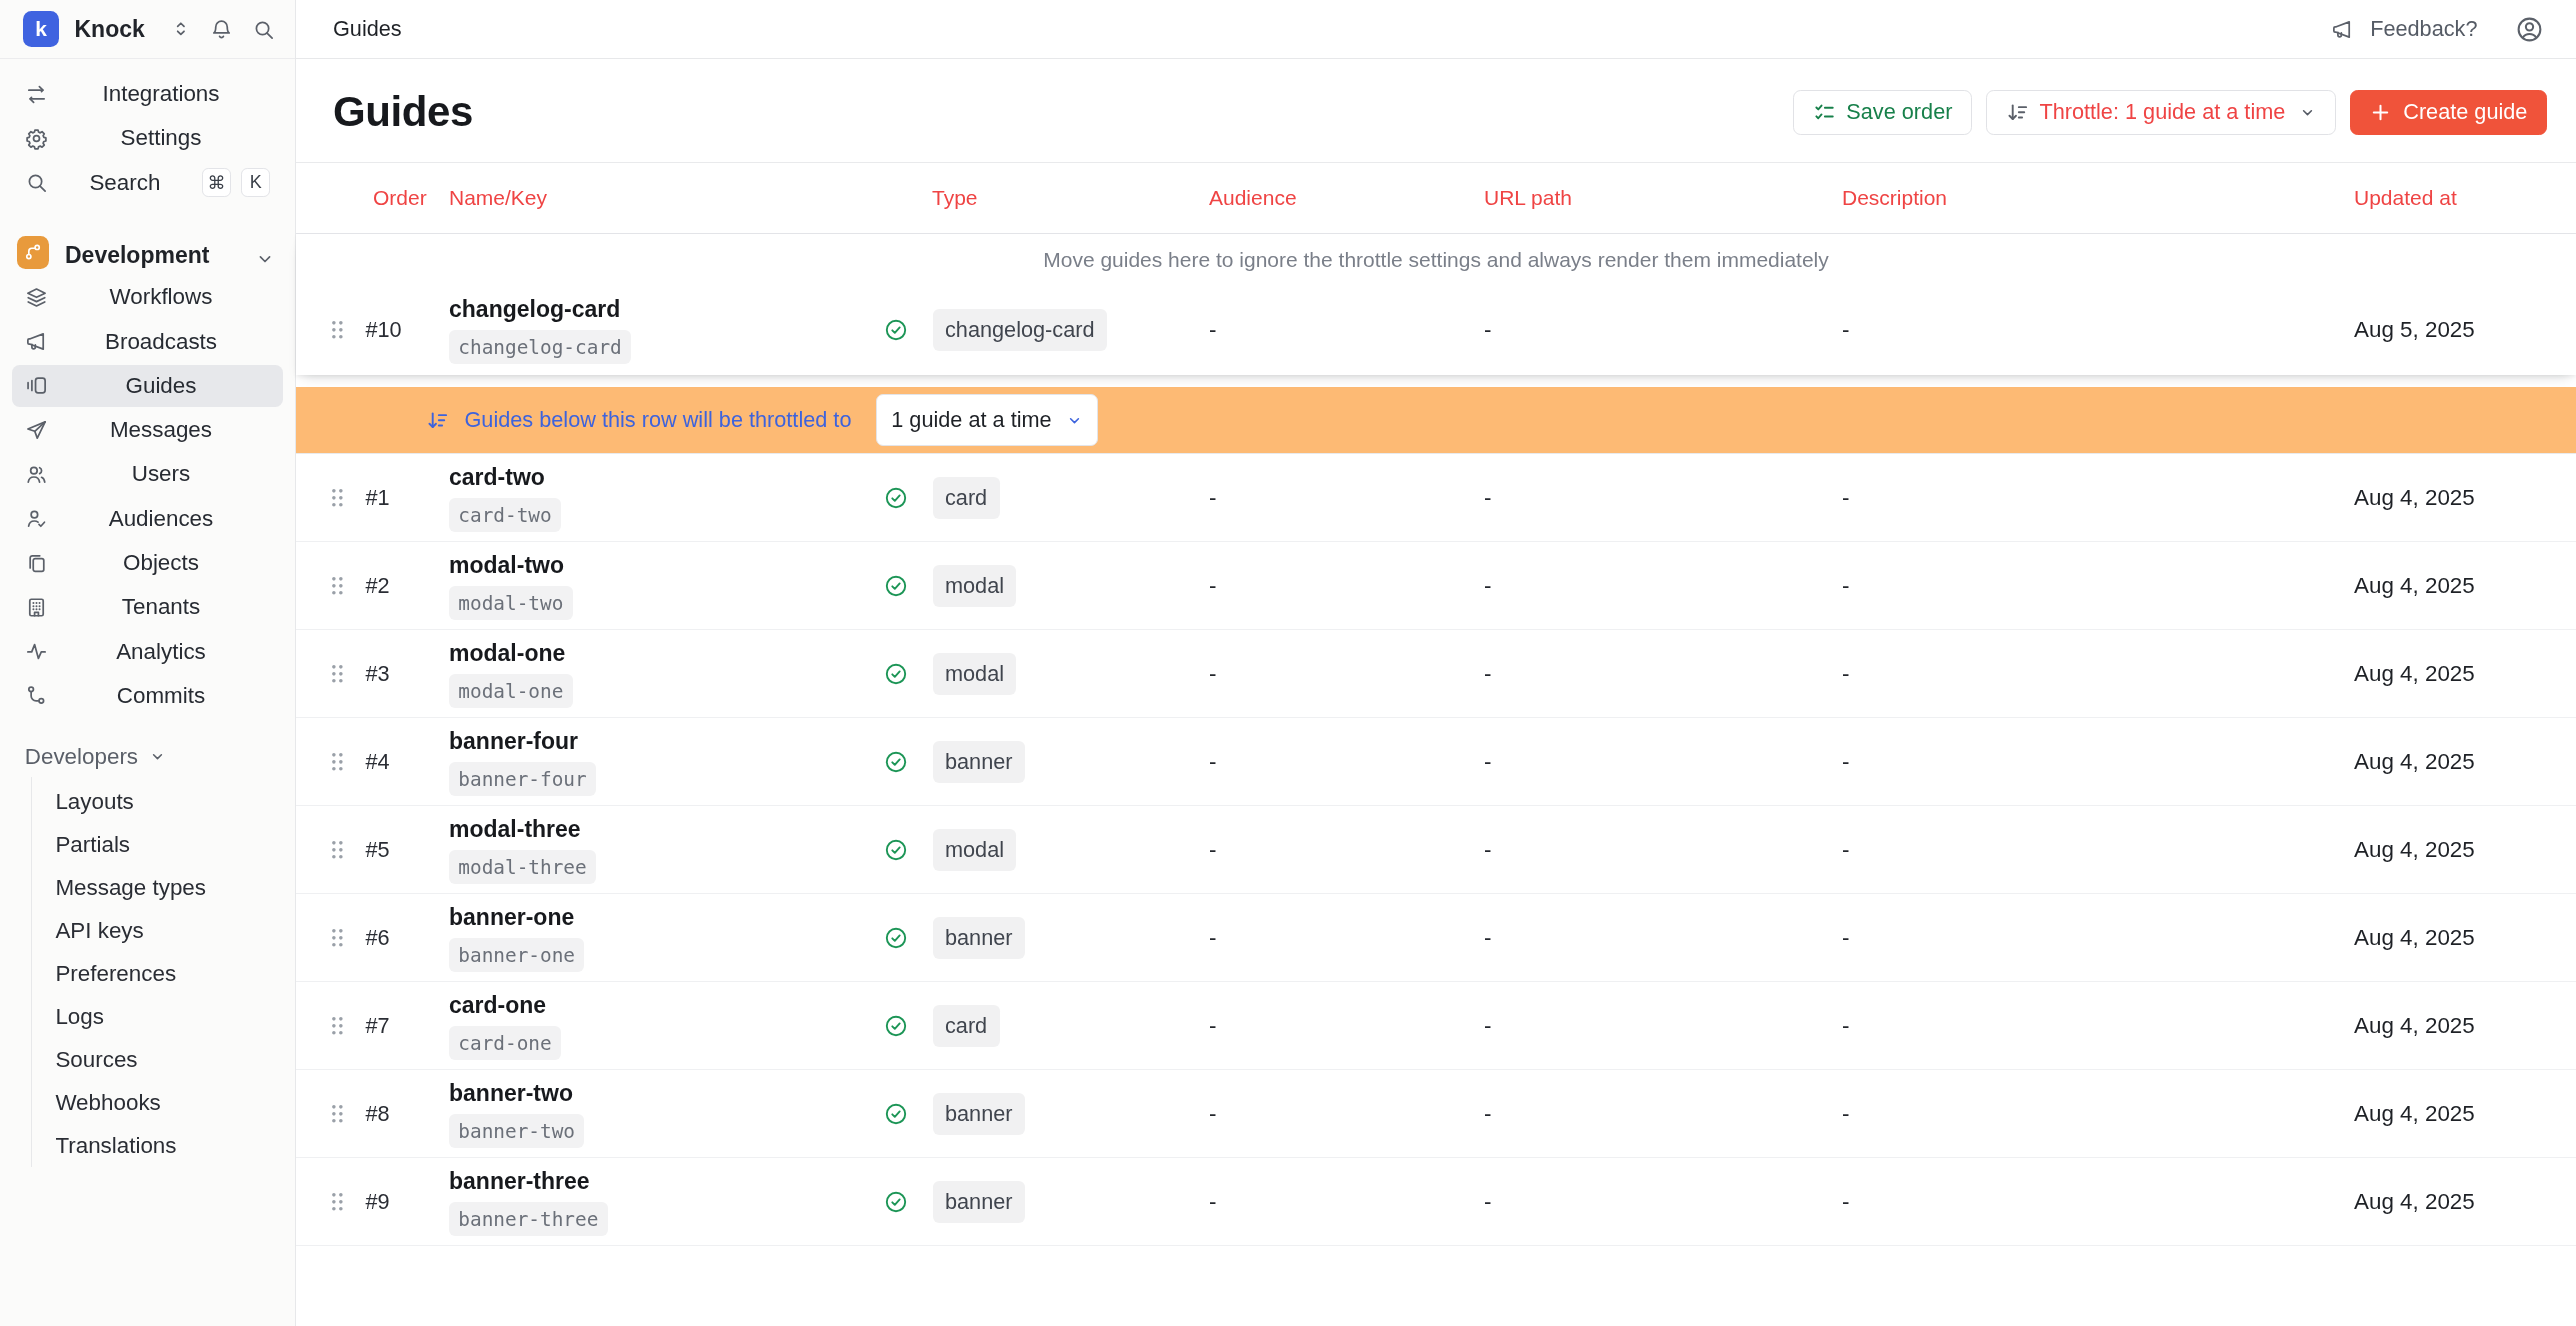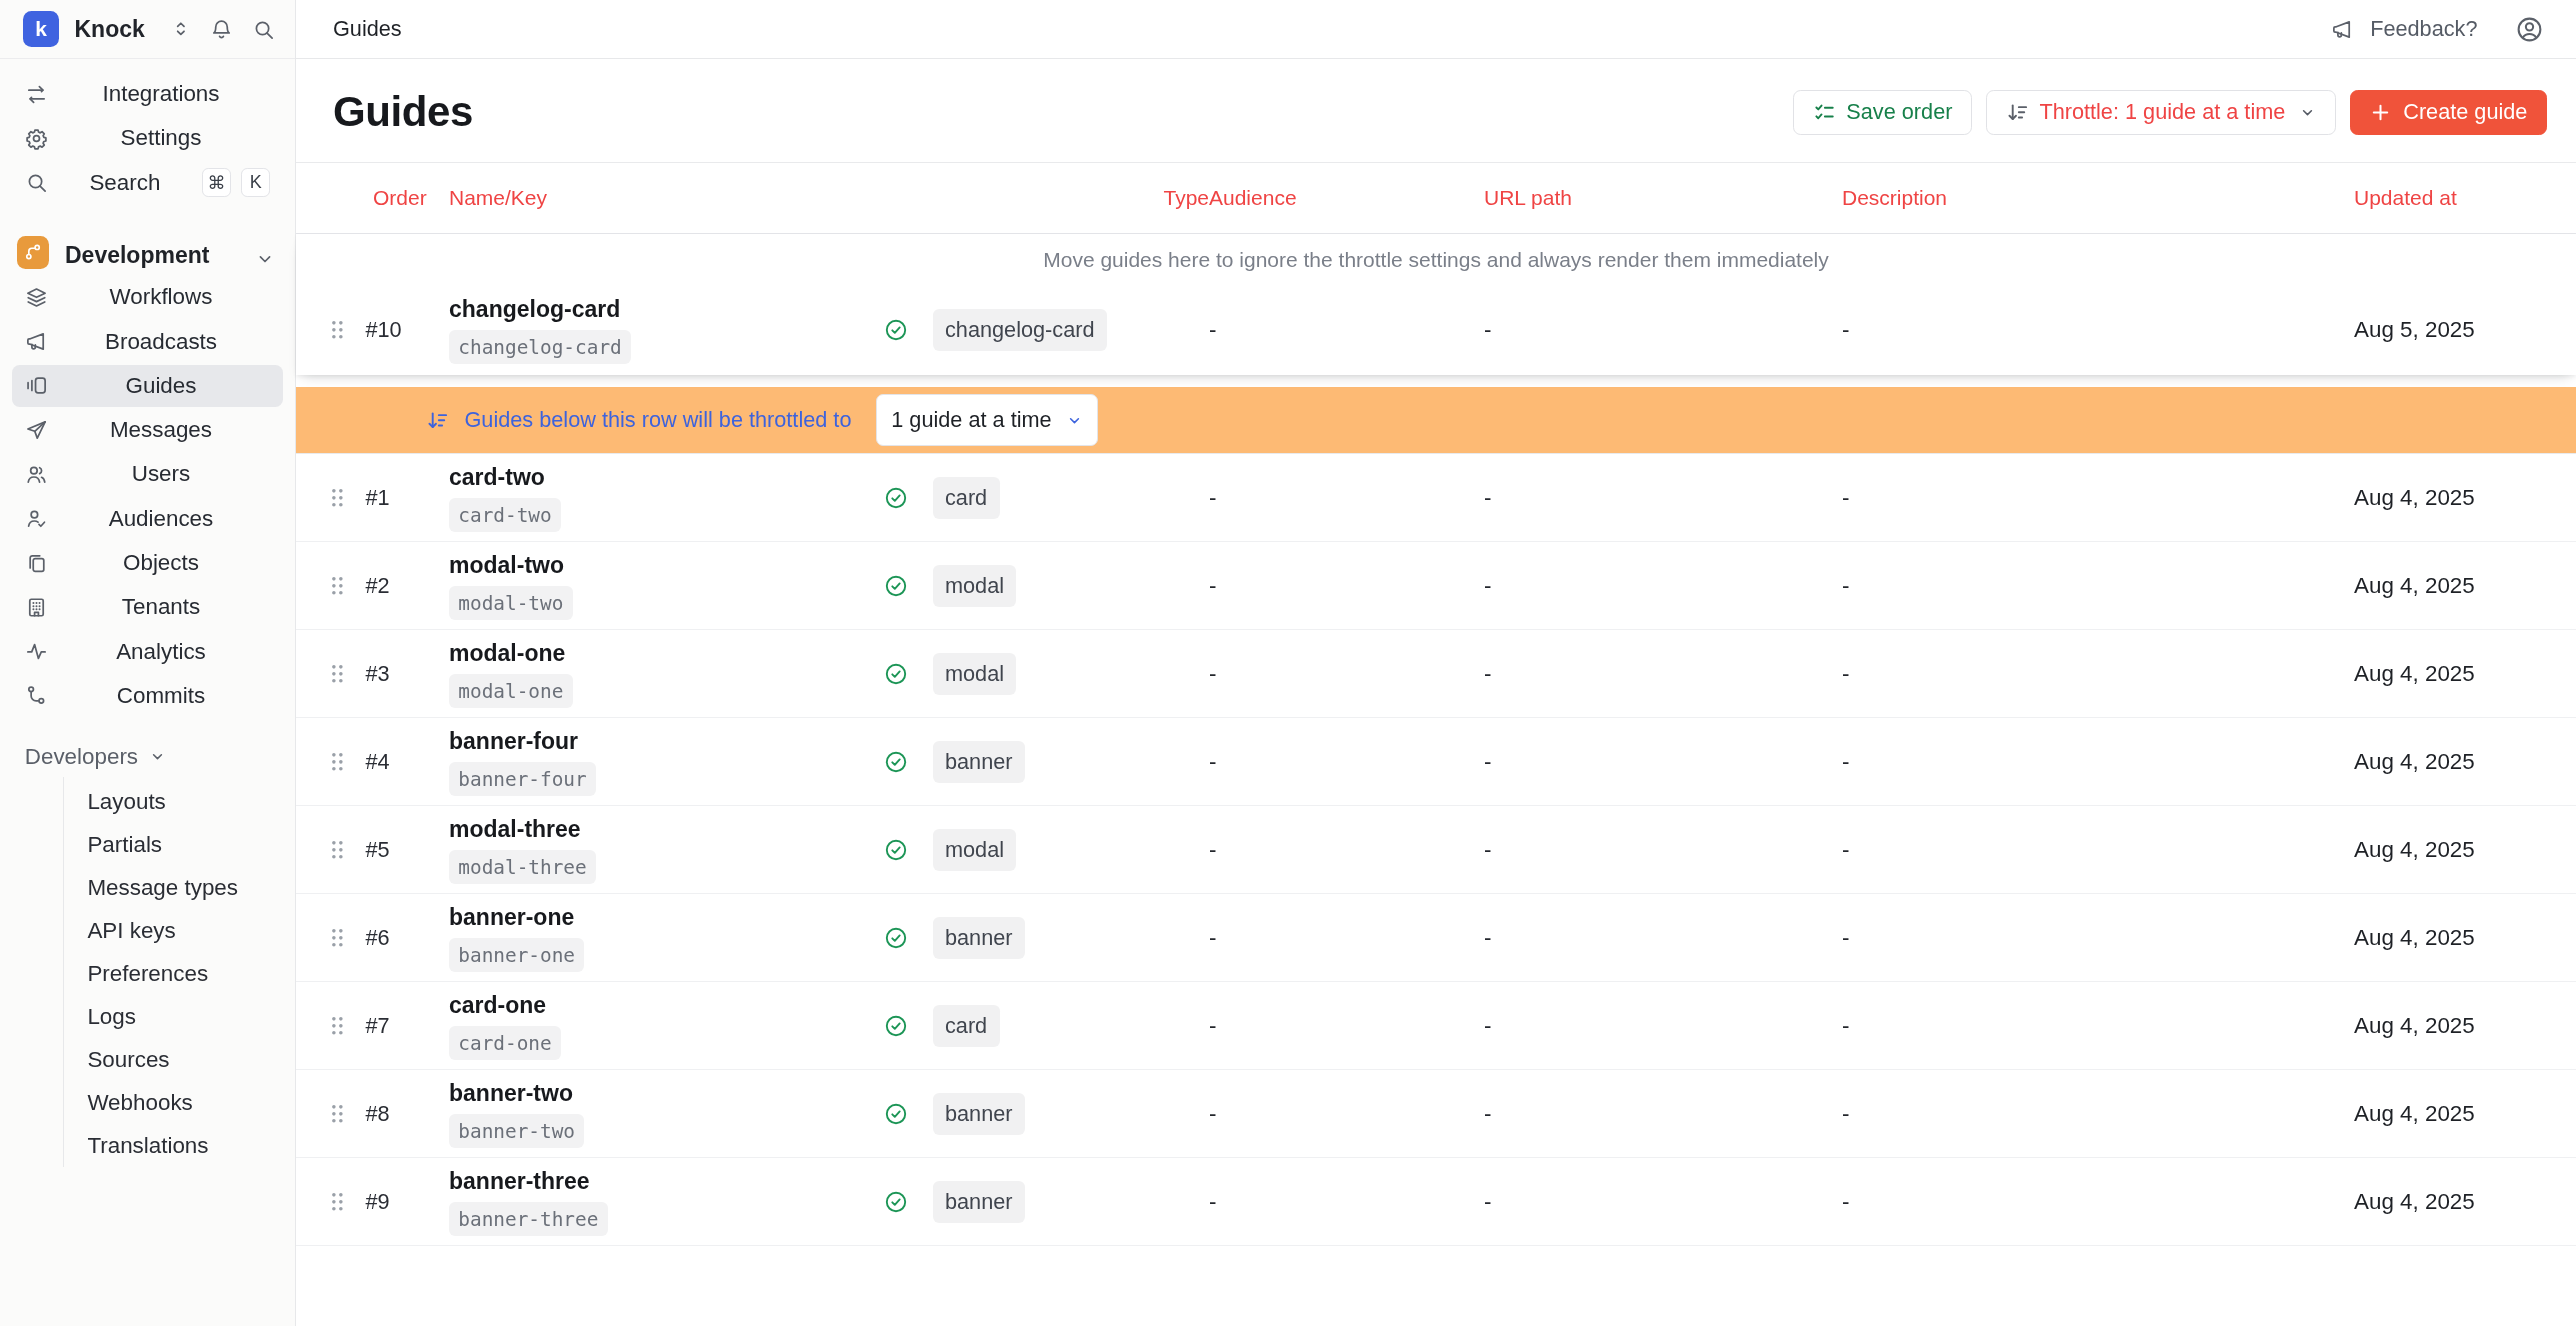--- a/index.html
+++ b/index.html
@@ -67,21 +67,21 @@
   }
   .env-name { font-size: 23px; font-weight: 600; color: #1F2227; flex: 1; }
   .section-head {
     height: 40px; margin-top: 20px;
     display: flex; align-items: center; gap: 10.8px;
     padding: 0 12.4px;
     font-size: 22.4px; color: #5A5F68; font-weight: 500;
     cursor: pointer;
   }
   .sub-list {
-    margin-left: 51px; border-left: 1.5px solid #E7E8EA;
+    margin-left: 19px; border-left: 1.5px solid #E7E8EA;
     padding-top: 3.1px;
   }
   .sub-item {
     height: 43px; display: flex; align-items: center;
     padding-left: 23px; font-size: 22.4px; color: #2A2D34; font-weight: 500;
     cursor: pointer;
   }
 
   
   .main { flex: 1; display: flex; flex-direction: column; min-width: 0; }
@@ -121,21 +121,21 @@
     grid-template-columns: 153px 430px 330px 275px 358px 512px 221px;
   }
   .thead {
     height: 72px;
     border-top: 1.5px solid #E9EAEC;
     border-bottom: 1.5px solid #E4E5E9;
     align-items: center;
     font-size: 21px; color: #ef4444; font-weight: 500;
   }
   .th-order { padding-left: 77px; }
-  .th-type { padding-left: 53px; text-align: right; }
+  .th-type { padding-left: 53px; }
 
   .dropzone {
     background: #fff;
     box-shadow: 0 7.7px 12.4px -6.2px rgba(10,14,20,0.18), 0 1.5px 3.9px rgba(10,14,20,0.05);
     margin-bottom: 12.4px;
     position: relative;
   }
   .notice {
     height: 51px; display: flex; align-items: center; justify-content: center;
     font-size: 21px; color: #7A7F89;

